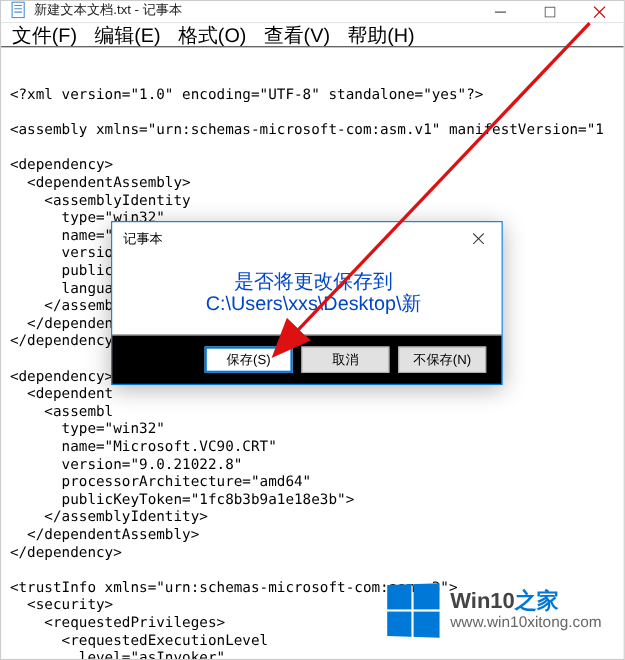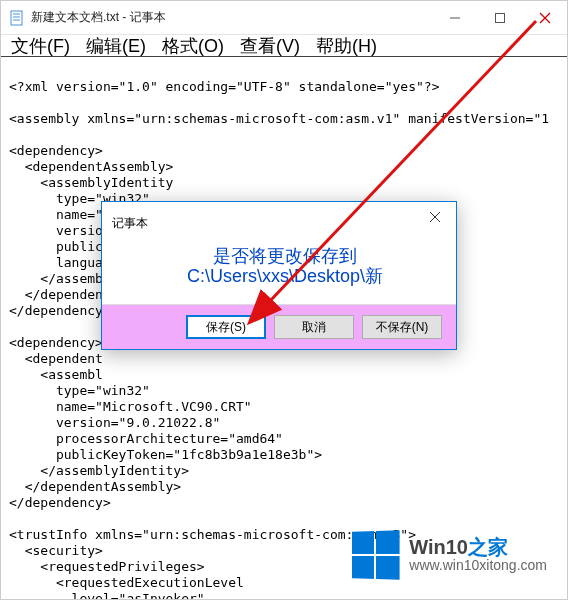--- a/index.html
+++ b/index.html
@@ -6,24 +6,23 @@
 body {
   width: 568px;
   height: 600px;
   font-family: "Microsoft YaHei", "Segoe UI", sans-serif;
   background: #fff;
   position: relative;
   overflow: hidden;
   border: 1px solid #ccc;
 }
 .titlebar {
-  height: 34px;
-  background: #fff;
-  display: flex;
-  align-items: center;
+  height: 20px;
+  background: #fff;
+  display: flex;
   border-bottom: 1px solid #e5e5e5;
 }
 .titlebar .file-icon {
   width: 16px; height: 16px;
   margin: 0 6px 0 8px;
   display: inline-flex;
 }
 .titlebar .title-text {
   font-size: 12px;
   color: #222;
@@ -60,38 +59,38 @@
   position: absolute;
   left: 100px; top: 200px;
   width: 356px;
   background: #fff;
   border: 1px solid #0078d7;
   box-shadow: 0 4px 20px rgba(0,0,0,.3);
 }
 .dialog-titlebar {
   height: 30px;
   display: flex;
-  align-items: flex-end;
+  align-items: center;
   padding: 0 0 0 10px;
   font-size: 12px;
 }
 .dialog-close {
   width: 42px; height: 100%;
   display: flex; align-items: center; justify-content: center;
   font-size: 14px;
 }
 .dialog-body {
   padding: 14px 16px 18px 28px;
   font-size: 18px;
   color: #0046c6;
   line-height: 20px;
   text-align: center;
 }
 .dialog-buttons {
-  background: #f0abfc;
+  background: #000000;
   padding: 10px 14px;
   display: flex;
   justify-content: flex-end;
   gap: 8px;
   border-top: 1px solid #ddd;
 }
 .dlg-btn {
   min-width: 80px;
   height: 24px;
   font-size: 12px;

